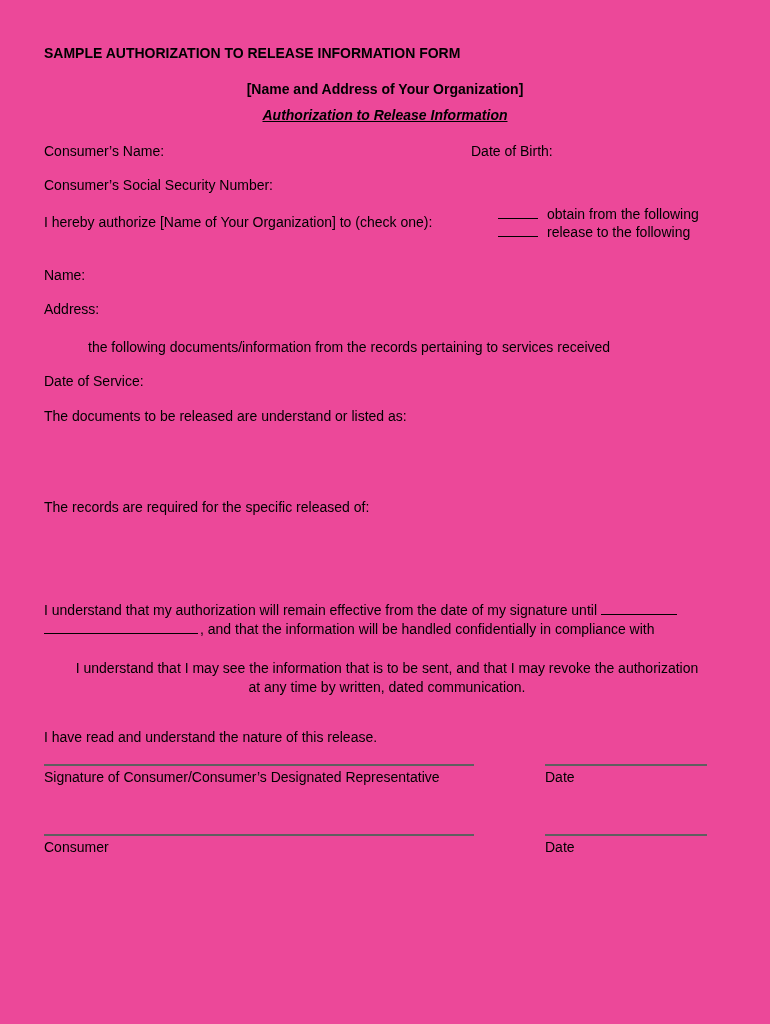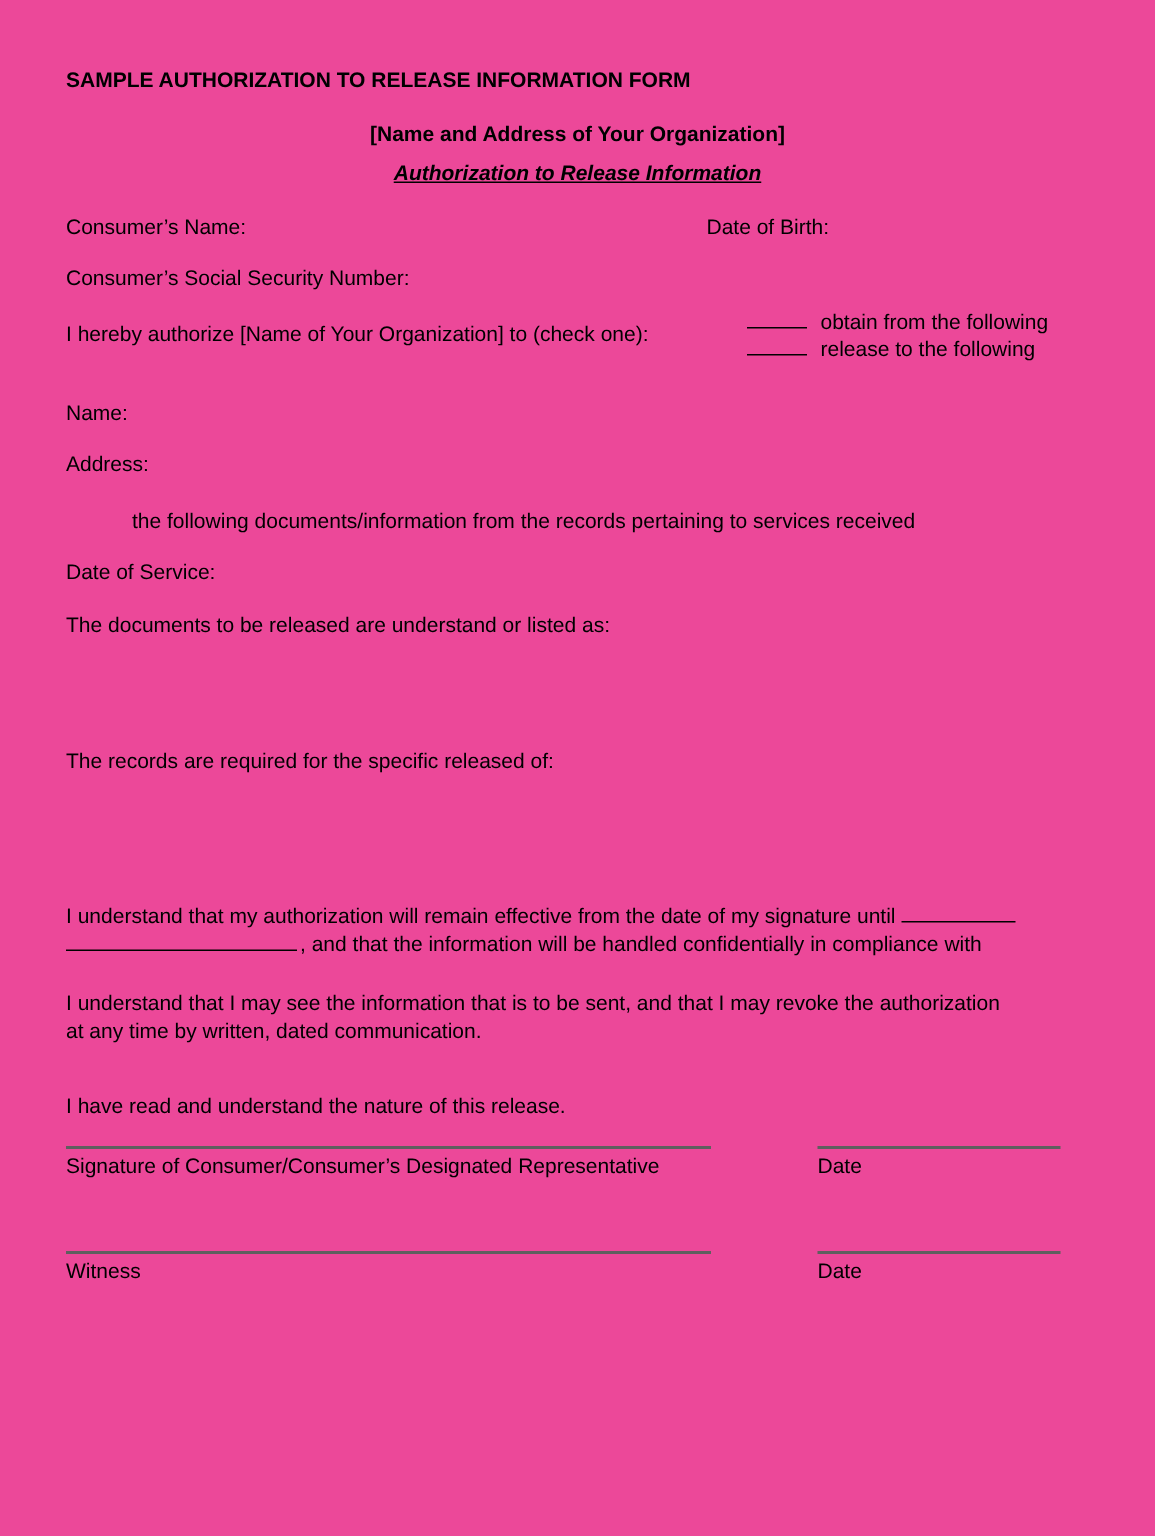--- a/index.html
+++ b/index.html
@@ -78,30 +78,30 @@
 
   <div class="abs" style="left:44px; top:372px;">Date of Service:</div>
   <div class="abs" style="left:44px; top:407px;">The documents to be released are understand or listed as:</div>
   <div class="abs" style="left:44px; top:498px;">The records are required for the specific released of:</div>
 
   <div class="abs para" style="left:44px; top:588px;margin-top:13px;">
     <span class="pline"><span>I understand that my authorization will remain effective from the date of my signature until</span><span class="blank blank-until"></span></span>
     <span class="pline"><span class="blank blank-lead"></span><span>, and that the information will be handled confidentially in compliance with</span></span>
   </div>
 
-  <div class="abs para" style="left:44px; top:659px;">
+  <div class="abs para" style="left:44px; top:659px;text-align:center;">
     <span class="pline">I understand that I may see the information that is to be sent, and that I may revoke the authorization</span>
     <span class="pline">at any time by written, dated communication.</span>
   </div>
 
   <div class="abs" style="left:44px; top:712px;margin-top:16px;">I have read and understand the nature of this release.</div>
 
   <div class="rule rule-sig" style="top:764px;"></div>
   <div class="rule rule-date" style="top:764px;"></div>
   <div class="abs" style="left:44px; top:768px;">Signature of Consumer/Consumer’s Designated Representative</div>
   <div class="abs" style="left:545px; top:768px;">Date</div>
 
   <div class="rule rule-sig" style="top:834px;"></div>
   <div class="rule rule-date" style="top:834px;"></div>
-  <div class="abs" style="left:44px; top:838px;">Witness</div>
+  <div class="abs" style="left:44px; top:838px;">Consumer</div>
   <div class="abs" style="left:545px; top:838px;">Date</div>
 
 </div>
 
 </body></html>

